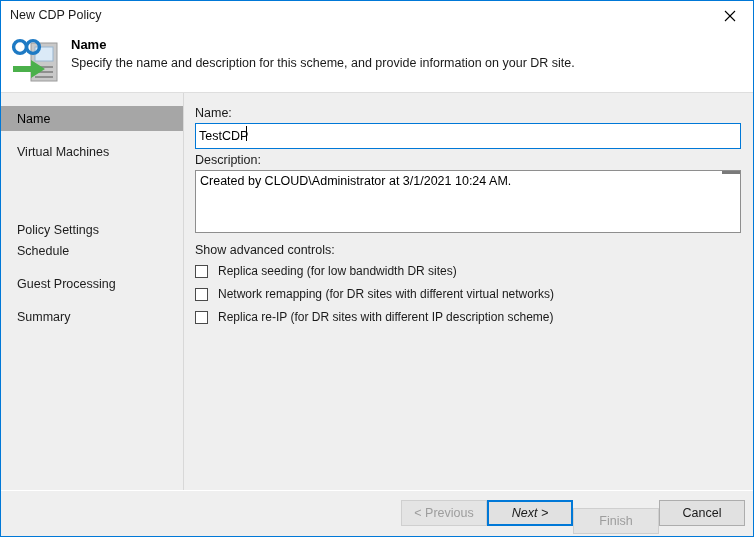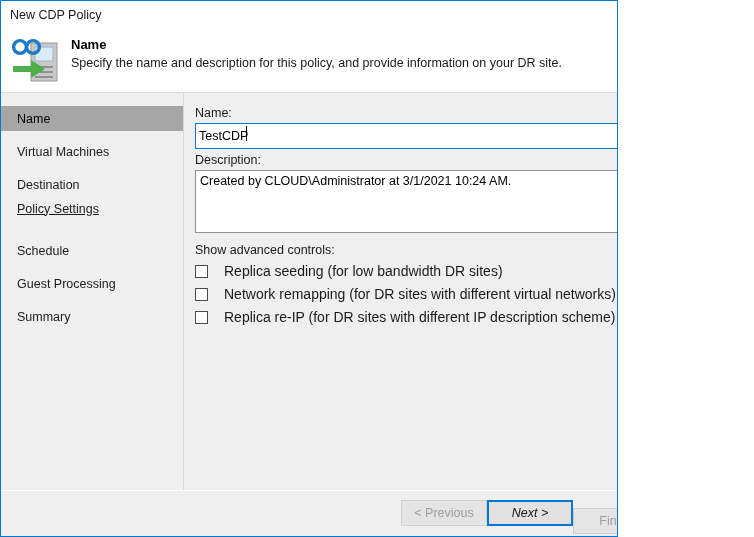--- a/index.html
+++ b/index.html
@@ -6,21 +6,21 @@
   html, body {
     margin: 0; padding: 0;
     width: 754px; height: 537px;
     font-family: "Liberation Sans", sans-serif;
     background: #ffffff;
     overflow: hidden;
   }
 
   #window {
     position: relative;
-    width: 618px;
+    width: 754px;
     height: 537px;
     border: 1px solid #0078d7;
     background: #8b5cf6;
     overflow: hidden;
   }
 
   
   #titlebar {
     position: absolute;
     left: 0; top: 0;
@@ -187,22 +187,22 @@
     align-items: center;
     cursor: default;
   }
   .checkbox-box {
     width: 13px; height: 13px;
     border: 1px solid #4a4a4a;
     background: #ffffff;
     flex: 0 0 auto;
   }
   .checkbox-label {
-    margin-left: 16px;
-    font-size: 14px;
+    margin-left: 10px;
+    font-size: 12px;
     color: #1a1a1a;
     white-space: nowrap;
   }
 
   
   #footer {
     position: absolute;
     left: 0; top: 489px;
     width: 752px; height: 46px;
     background: #efefef;
@@ -270,31 +270,30 @@
 
         <g fill="none" stroke="#1e7ac4" stroke-width="3.4">
           <circle cx="11" cy="14" r="6.4"></circle>
           <circle cx="24" cy="14" r="6.4"></circle>
         </g>
 
         <path d="M4 33 L22 33 L22 27 L36 36 L22 45 L22 39 L4 39 Z" fill="#4bb04b"></path>
       </svg>
     </div>
     <div id="header-title">Name</div>
-    <div id="header-subtitle">Specify the name and description for this policy, and provide information on your DR site.</div>
+    <div id="header-subtitle">Specify the name and description for this scheme, and provide information on your DR site.</div>
   </div>
   <div id="header-rule"></div>
 
   <div id="body">
 
     <div id="sidebar">
       <div class="nav-item selected" style="top:13px;">Name</div>
       <div class="nav-item" style="top:46px;">Virtual Machines</div>
-      <div class="nav-item" style="top:79px;">Destination</div>
-      <div class="nav-item" style="top:103px;text-decoration:underline;">Policy Settings</div>
+      <div class="nav-item" style="top:124px;">Policy Settings</div>
       <div class="nav-item" style="top:145px;">Schedule</div>
       <div class="nav-item" style="top:178px;">Guest Processing</div>
       <div class="nav-item" style="top:211px;">Summary</div>
     </div>
     <div id="sidebar-divider"></div>
 
     <div id="main">
 
       <div class="field-label" id="name-label">Name:</div>
       <input id="name-input" type="text" value="TestCDP" style="">

